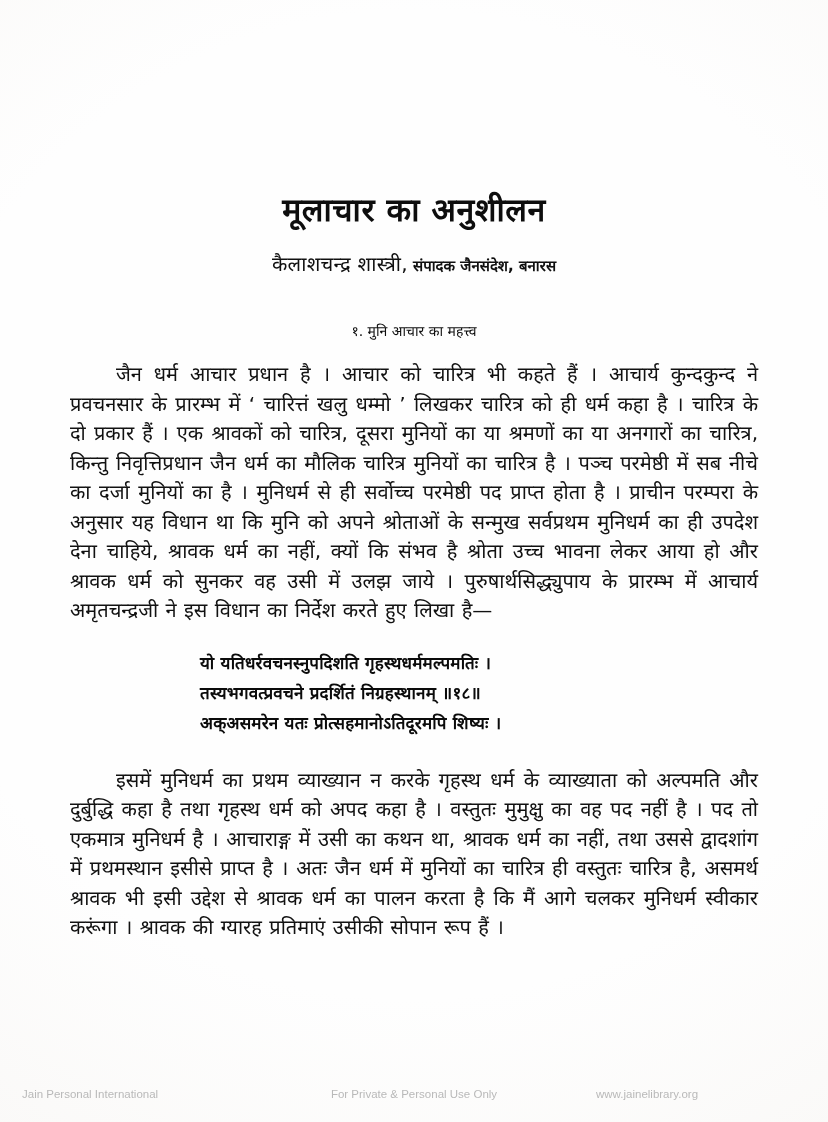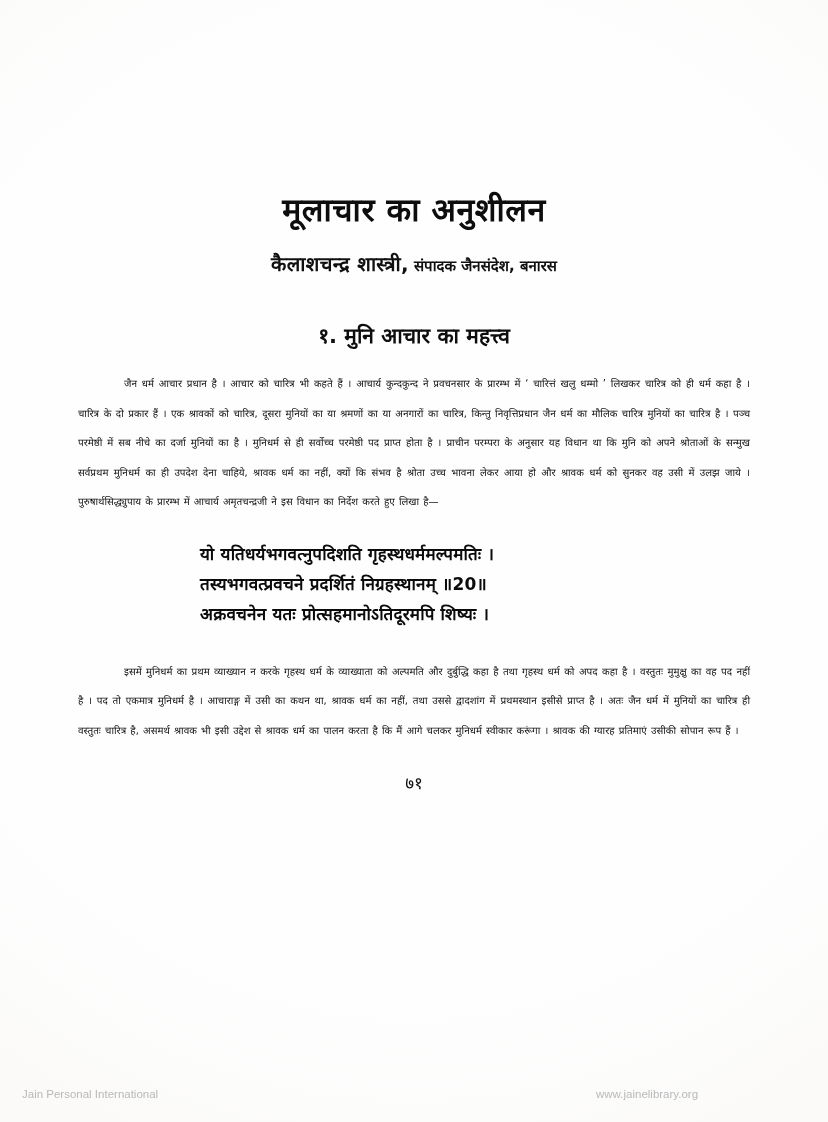--- a/index.html
+++ b/index.html
@@ -46,46 +46,46 @@
   }
 
   .byline {
     margin-top: 16px;
     text-align: center;
     color: #101010;
     font-family: "DejaVu Sans", sans-serif;
     line-height: 1.3;
   }
   .byline .author {
-    font-weight: bold;
+    font-weight: normal;
     font-size: 20px;
     letter-spacing: 0.3px;
   }
   .byline .affil {
     font-size: 15px;
     font-weight: bold;
     margin-top: 9px;
   }
 
   .section-heading {
     margin-top: 44px;
     text-align: center;
     font-family: "DejaVu Sans", sans-serif;
-    font-weight: bold;
-    font-size: 21px;
+    font-weight: normal;
+    font-size: 14px;
     color: #0d0d0d;
   }
 
   p.body-para {
-    margin: 16px;
+    margin: 8px;
     margin-top: 20px;
     text-align: justify;
     text-align-last: left;
     font-family: "DejaVu Sans", sans-serif;
-    font-size: 10px;
+    font-size: 20px;
     line-height: 29.5px;
     color: #111111;
     word-spacing: 1px;
   }
   p.body-para.indent {
     text-indent: 46px;
   }
   p.tight {
     margin-top: 6px;
   }
@@ -141,28 +141,28 @@
     <div class="byline">
       <span class="author">कैलाशचन्द्र शास्त्री,</span>
       <span class="affil">संपादक जैनसंदेश, बनारस</span>
     </div>
 
     <h2 class="section-heading">१. मुनि आचार का महत्त्व</h2>
 
     <p class="body-para indent">जैन धर्म आचार प्रधान है । आचार को चारित्र भी कहते हैं । आचार्य कुन्दकुन्द ने प्रवचनसार के प्रारम्भ में ‘ चारित्तं खलु धम्मो ’ लिखकर चारित्र को ही धर्म कहा है । चारित्र के दो प्रकार हैं । एक श्रावकों को चारित्र, दूसरा मुनियों का या श्रमणों का या अनगारों का चारित्र, किन्तु निवृत्तिप्रधान जैन धर्म का मौलिक चारित्र मुनियों का चारित्र है । पञ्च परमेष्ठी में सब नीचे का दर्जा मुनियों का है । मुनिधर्म से ही सर्वोच्च परमेष्ठी पद प्राप्त होता है । प्राचीन परम्परा के अनुसार यह विधान था कि मुनि को अपने श्रोताओं के सन्मुख सर्वप्रथम मुनिधर्म का ही उपदेश देना चाहिये, श्रावक धर्म का नहीं, क्यों कि संभव है श्रोता उच्च भावना लेकर आया हो और श्रावक धर्म को सुनकर वह उसी में उलझ जाये । पुरुषार्थसिद्ध्युपाय के प्रारम्भ में आचार्य अमृतचन्द्रजी ने इस विधान का निर्देश करते हुए लिखा है—</p>
 
     <div class="verse-block">
-      <div class="verse-line">यो यतिधर्यभगवत्नुपदिशति गृहस्थधर्ममल्पमतिः ।</div>
-      <div class="verse-line">तस्यभगवत्प्रवचने प्रदर्शितं निग्रहस्थानम् ॥20॥</div>
-      <div class="verse-line">अक्रवचनेन यतः प्रोत्सहमानोऽतिदूरमपि शिष्यः ।</div>
+      <div class="verse-line">यो यतिधर्रवचनस्नुपदिशति गृहस्थधर्ममल्पमतिः ।</div>
+      <div class="verse-line">तस्यभगवत्प्रवचने प्रदर्शितं निग्रहस्थानम् ॥१८॥</div>
+      <div class="verse-line">अक्असमरेन यतः प्रोत्सहमानोऽतिदूरमपि शिष्यः ।</div>
     </div>
 
 
     <p class="body-para indent" style="margin-top:28px;">इसमें मुनिधर्म का प्रथम व्याख्यान न करके गृहस्थ धर्म के व्याख्याता को अल्पमति और दुर्बुद्धि कहा है तथा गृहस्थ धर्म को अपद कहा है । वस्तुतः मुमुक्षु का वह पद नहीं है । पद तो एकमात्र मुनिधर्म है । आचाराङ्ग में उसी का कथन था, श्रावक धर्म का नहीं, तथा उससे द्वादशांग में प्रथमस्थान इसीसे प्राप्त है । अतः जैन धर्म में मुनियों का चारित्र ही वस्तुतः चारित्र है, असमर्थ श्रावक भी इसी उद्देश से श्रावक धर्म का पालन करता है कि मैं आगे चलकर मुनिधर्म स्वीकार करूंगा । श्रावक की ग्यारह प्रतिमाएं उसीकी सोपान रूप हैं ।</p>
 
-    <div class="page-number">७१</div>
   </div>
 
   <div class="footer">
     <div class="left">Jain Personal International</div>
+    <div class="center">For Private &amp; Personal Use Only</div>
     <div class="right">www.jainelibrary.org</div>
   </div>
 </div>
 
 </body></html>

